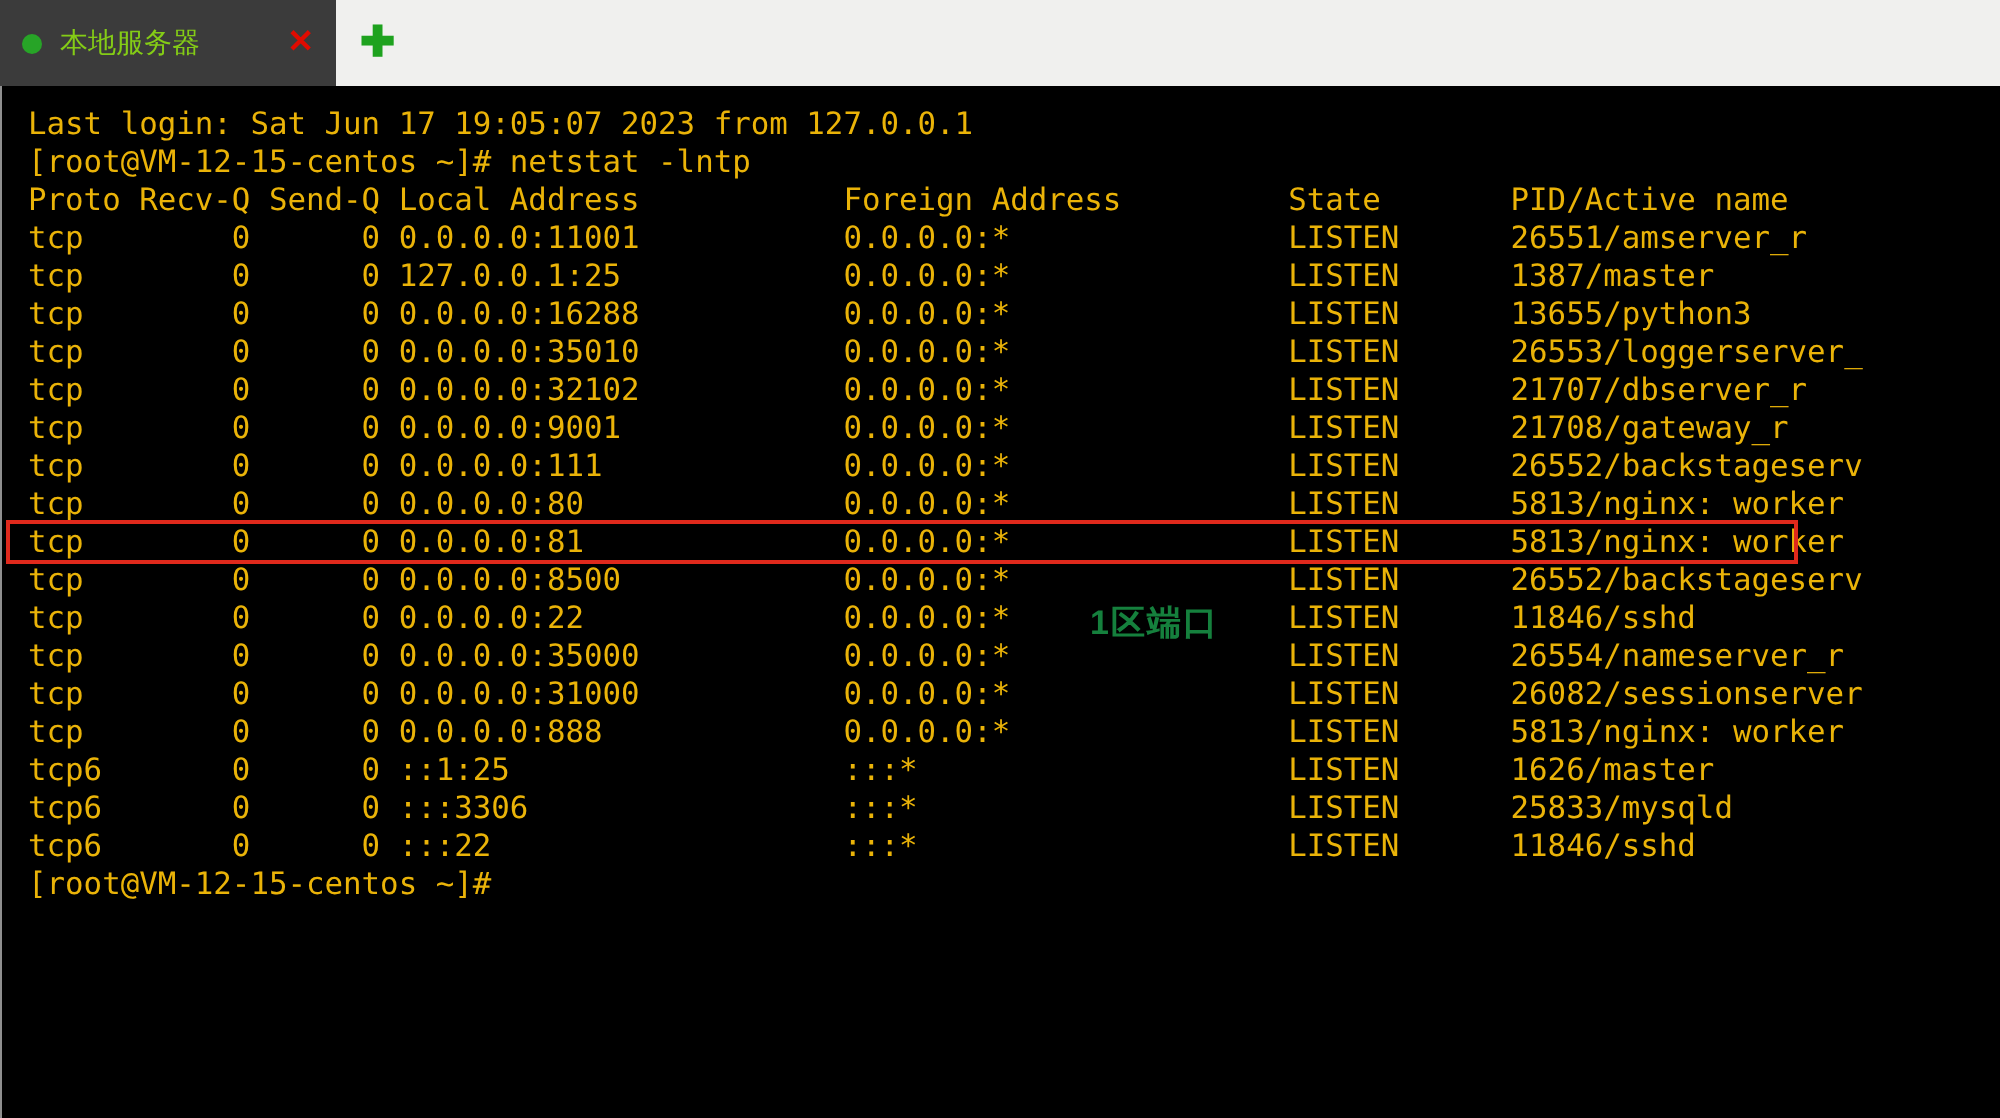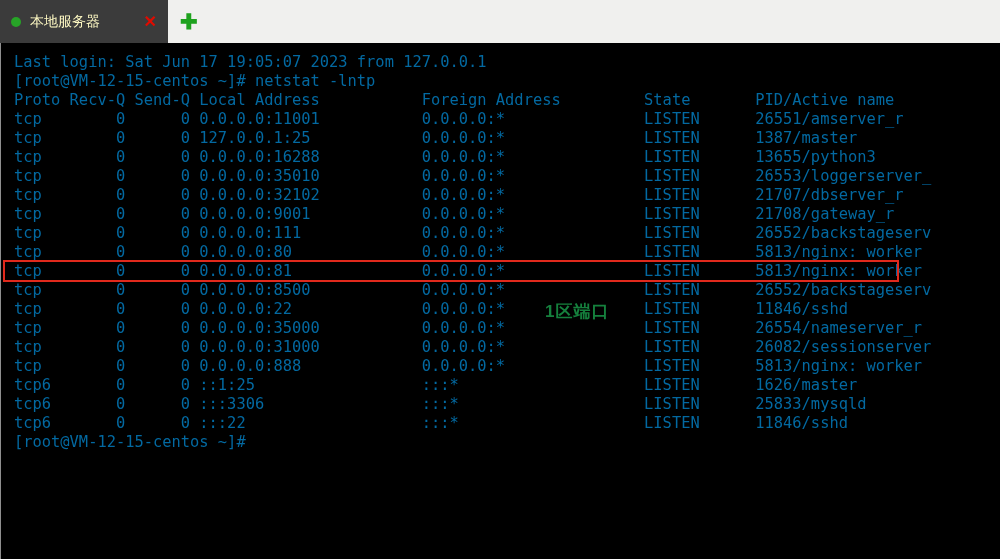--- a/index.html
+++ b/index.html
@@ -7,35 +7,35 @@
     width:1000px;height:559px;overflow:hidden;background:#000;
     font-family:"Liberation Sans",sans-serif;position:relative;
   }
   
   .tabbar{height:43px;background:#f0f0ee;display:flex;align-items:stretch;}
   .tab{
     width:168px;box-sizing:border-box;background:#3b3b3b;
     display:flex;align-items:center;gap:9px;padding:0 11px;cursor:pointer;
   }
   .dot{width:10px;height:10px;border-radius:50%;background:#27a427;flex:0 0 auto;}
-  .tab-title{color:#fef9c3;font-size:14px;flex:1;white-space:nowrap;}
+  .tab-title{color:#84cc16;font-size:14px;flex:1;white-space:nowrap;}
   .tab-close{color:#e00b00;font-weight:bold;font-size:16px;line-height:1;}
   .newtab{
     display:flex;align-items:center;padding:0 12px;cursor:pointer;
     color:#1ea21e;font-size:21px;font-weight:bold;line-height:1;
   }
   
   .terminal{
     position:absolute;top:43px;left:0;width:1000px;height:516px;box-sizing:border-box;
     background:#000;border-left:1px solid #8f8f8f;
   }
   #term-lines{
     padding:10px 0 0 13px;
     font-family:"DejaVu Sans Mono","Liberation Mono",monospace;
-    font-size:15.4px;line-height:19px;color:#0369a1;
+    font-size:15.4px;line-height:19px;color:#eab308;
   }
   .t-line{white-space:pre;height:19px;}
   .hl-box{
     position:absolute;left:2px;top:217px;width:892px;height:18px;
     border:2px solid #e0291c;pointer-events:none;
   }
   .annotation{
     position:absolute;left:544px;top:257px;
     font-size:17px;font-weight:bold;letter-spacing:1px;
     font-family:"Liberation Sans",sans-serif;color:#e03228;

